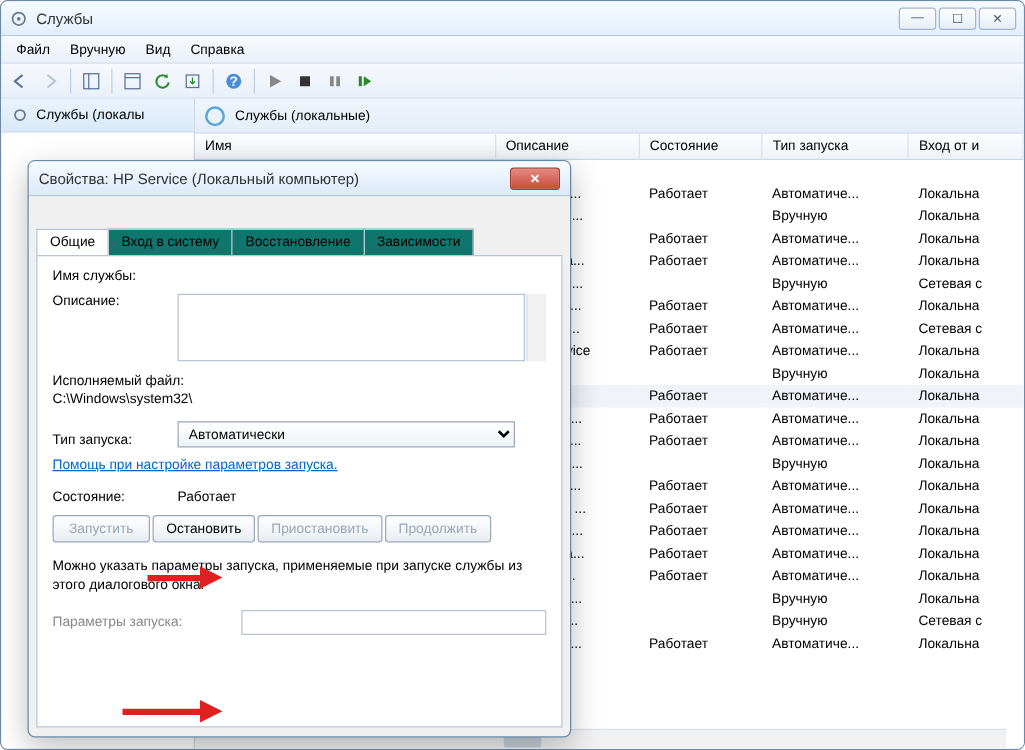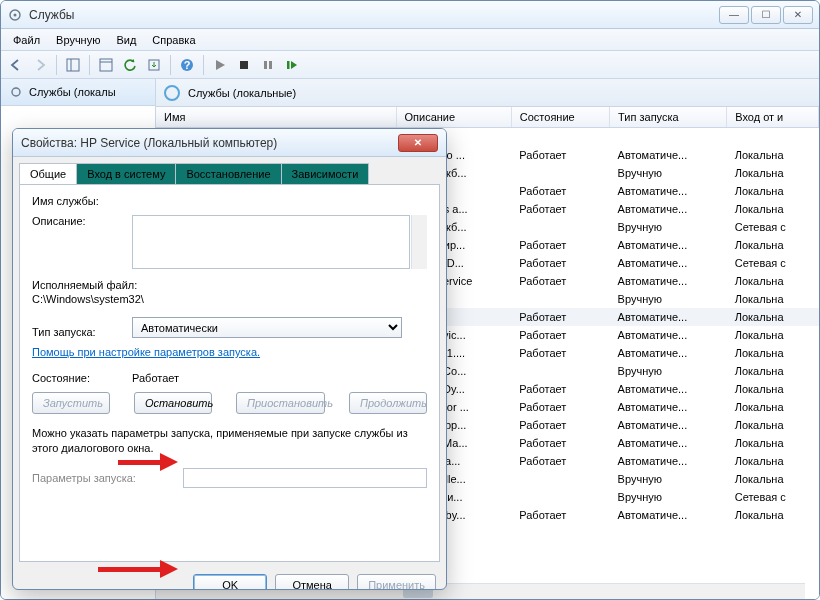--- a/index.html
+++ b/index.html
@@ -30,41 +30,41 @@
 
 .table-container { position: absolute; left: 0; right: 0; top: 0; bottom: 0; overflow-x: auto; }
 table { border-collapse: collapse; width: 100%; font-size: 11px; }
 th { text-align: left; padding: 4px 8px; background: linear-gradient(#fdfdfe,#eef3f9); border-right: 1px solid #d9e2ec; border-bottom: 1px solid #c8d6e6; font-weight: normal; white-space: nowrap; height: 20px; }
 td { padding: 2px 8px; white-space: nowrap; border-bottom: 1px solid transparent; height: 18px; }
 tr.sel td { background: #f0f4f8; }
 .h-scroll { position: absolute; left: 0; right: 14px; bottom: 0; height: 16px; background: #f1f1f1; border-top: 1px solid #d9e2ec; }
 .h-scroll .thumb { position: absolute; left: 38%; top: 2px; height: 12px; width: 30px; background: #c8d2dd; border-radius: 2px; }
 
 
-.dialog { position: absolute; left: 12px; top: 128px; width: 435px; height: 462px; background: #f0f0f0; border: 1px solid #6b8aab; border-radius: 6px; box-shadow: 0 8px 24px rgba(0,0,0,0.25); overflow: hidden; z-index: 10; }
+.dialog { position: absolute; left: 22px; top: 128px; width: 435px; height: 462px; background: #f0f0f0; border: 1px solid #6b8aab; border-radius: 6px; box-shadow: 0 8px 24px rgba(0,0,0,0.25); overflow: hidden; z-index: 10; }
 .dlg-title { height: 28px; background: linear-gradient(#f7fbff,#dbe9f8); display: flex; align-items: center; padding: 0 8px; border-bottom: 1px solid #b8c9dc; }
 .dlg-title span { flex: 1; color: #333; font-size: 12px; }
 .close-btn { width: 40px; height: 18px; background: linear-gradient(#e58a82,#c94b3f); border: 1px solid #a63c31; border-radius: 3px; display: flex; align-items: center; justify-content: center; color: #fff; font-size: 10px; font-weight: bold; }
 
-.tabstrip { display: flex; padding: 6px 6px 0 6px; background: #f0f0f0; }
+.tabstrip { display: flex; padding: 6px 6px 0 6px; background: #f0f0f0; margin-top: 20px; }
 .tab { padding: 4px 10px; border: 1px solid #b8c4d2; border-bottom: none; background: #0f766e; margin-right: -1px; }
 .tab.active { background: #fff; position: relative; z-index: 1; }
 .tab-body { margin: 0 6px 6px 6px; border: 1px solid #b8c4d2; background: #fff; height: 378px; padding: 10px 12px; position: relative; }
 
 .row { display: flex; align-items: flex-start; margin-bottom: 8px; }
 .lbl { width: 100px; color: #000; }
 .val { flex: 1; }
 textarea.desc { width: 278px; height: 54px; border: 1px solid #b8c4d2; background: #fff; resize: none; font-family: inherit; font-size: 11px; }
 .scroll-pane { position: relative; }
 .sv { position: absolute; right: 0; top: 0; width: 16px; height: 100%; background: #f1f1f1; border-left: 1px solid #d9e2ec; }
 
 select.startup { width: 270px; height: 21px; border: 1px solid #9aa7b8; background: linear-gradient(#fff,#eef2f7); padding-left: 4px; }
 .link { color: #0066cc; text-decoration: underline; }
 
-.btn-row { display: flex; gap: 24px; margin-top: 6px; font-style: italic; }
+.btn-row { display: flex; gap: 2px; margin-top: 6px; }
 .btn { height: 22px; padding: 0 10px; border: 1px solid #9aa7b8; background: linear-gradient(#fff,#e9edf3); border-radius: 3px; min-width: 78px; line-height: 20px; text-align: center; }
 .btn.disabled { color: #9aa7b8; }
 .btn.primary { border-color: #4f8dcb; box-shadow: 0 0 0 1px #8fbde6 inset; }
 input.launch { width: 246px; height: 20px; border: 1px solid #b8c4d2; background: #fff; }
 
 .dlg-buttons { display: flex; gap: 8px; justify-content: flex-end; padding: 6px 10px; }
 
 .arrow { position: absolute; z-index: 20; pointer-events: none; }
 .arrow-line { position: absolute; height: 5px; background: #e02020; }
 .arrow-head { position: absolute; width: 0; height: 0; border-top: 9px solid transparent; border-bottom: 9px solid transparent; border-left: 18px solid #e02020; }

